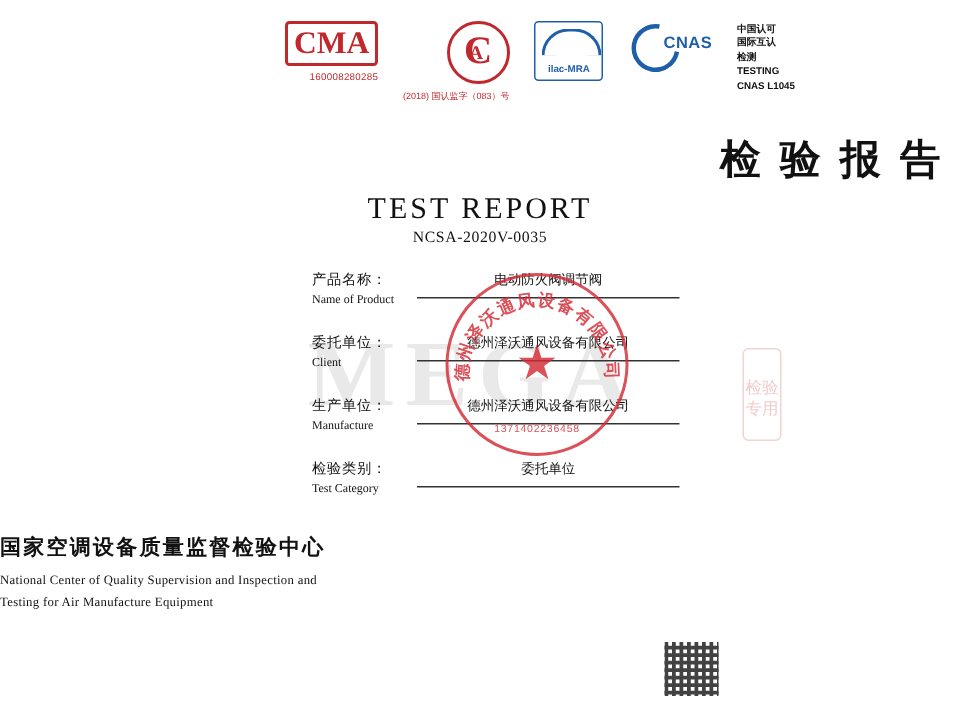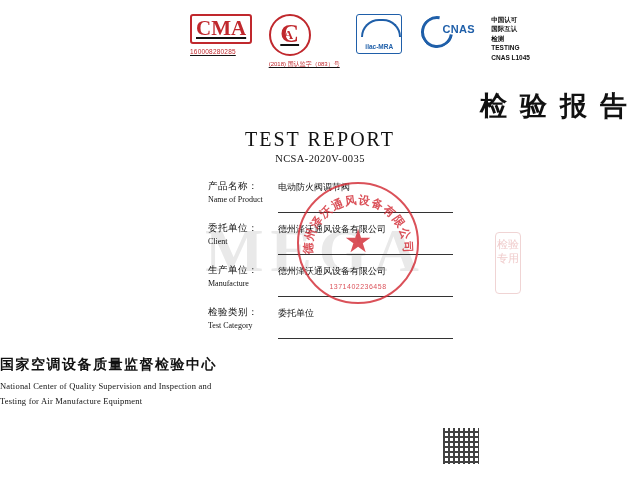--- a/index.html
+++ b/index.html
@@ -28,22 +28,21 @@
     left: 190px;
     width: 340px;
     height: 60px;
     display: flex;
     align-items: flex-start;
     justify-content: space-between;
   }
   .logo-block {
     display: flex;
     flex-direction: column;
-    align-items: flex-start;
-    text-decoration: underline;
+    align-items: flex-end;
   }
 
   
   .cma-mark {
     font-family: "Liberation Serif", serif;
     font-weight: bold;
     font-size: 21px;
     color: #c0282d;
     letter-spacing: 0px;
     line-height: 1;
@@ -233,24 +232,25 @@
     font-size: 8px;
     color: #111;
     margin-top: 2px;
     white-space: nowrap;
   }
   .field-value {
     position: absolute;
     left: 70px;
     top: 0;
     width: 175px;
-    font-family: Liberation Serif, serif;
+    text-align: center;
+    font-family: Liberation Mono, monospace;
     font-size: 9px;
     color: #111;
-    padding-bottom: 17px;
+    padding-bottom: 3px;
     border-bottom: 1px solid #333;
     line-height: 15px;
     height: 15px;
     overflow: hidden;
     white-space: nowrap;
   }
 
   
   .footer {
     position: absolute;
@@ -341,21 +341,21 @@
     top: 232px;
     width: 26px;
     height: 62px;
     border: 1.5px solid #f0d4d4;
     border-radius: 4px;
     color: #f0cccc;
     font-family: "DejaVu Serif", serif;
     font-size: 11px;
     line-height: 1.25;
     text-align: center;
-    padding-top: 5px;
+    padding-top: 19px;
     box-sizing: border-box;
     pointer-events: none;
     user-select: none;
   }
 
   
   .qr {
     position: absolute;
     left: 443px;
     top: 428px;

